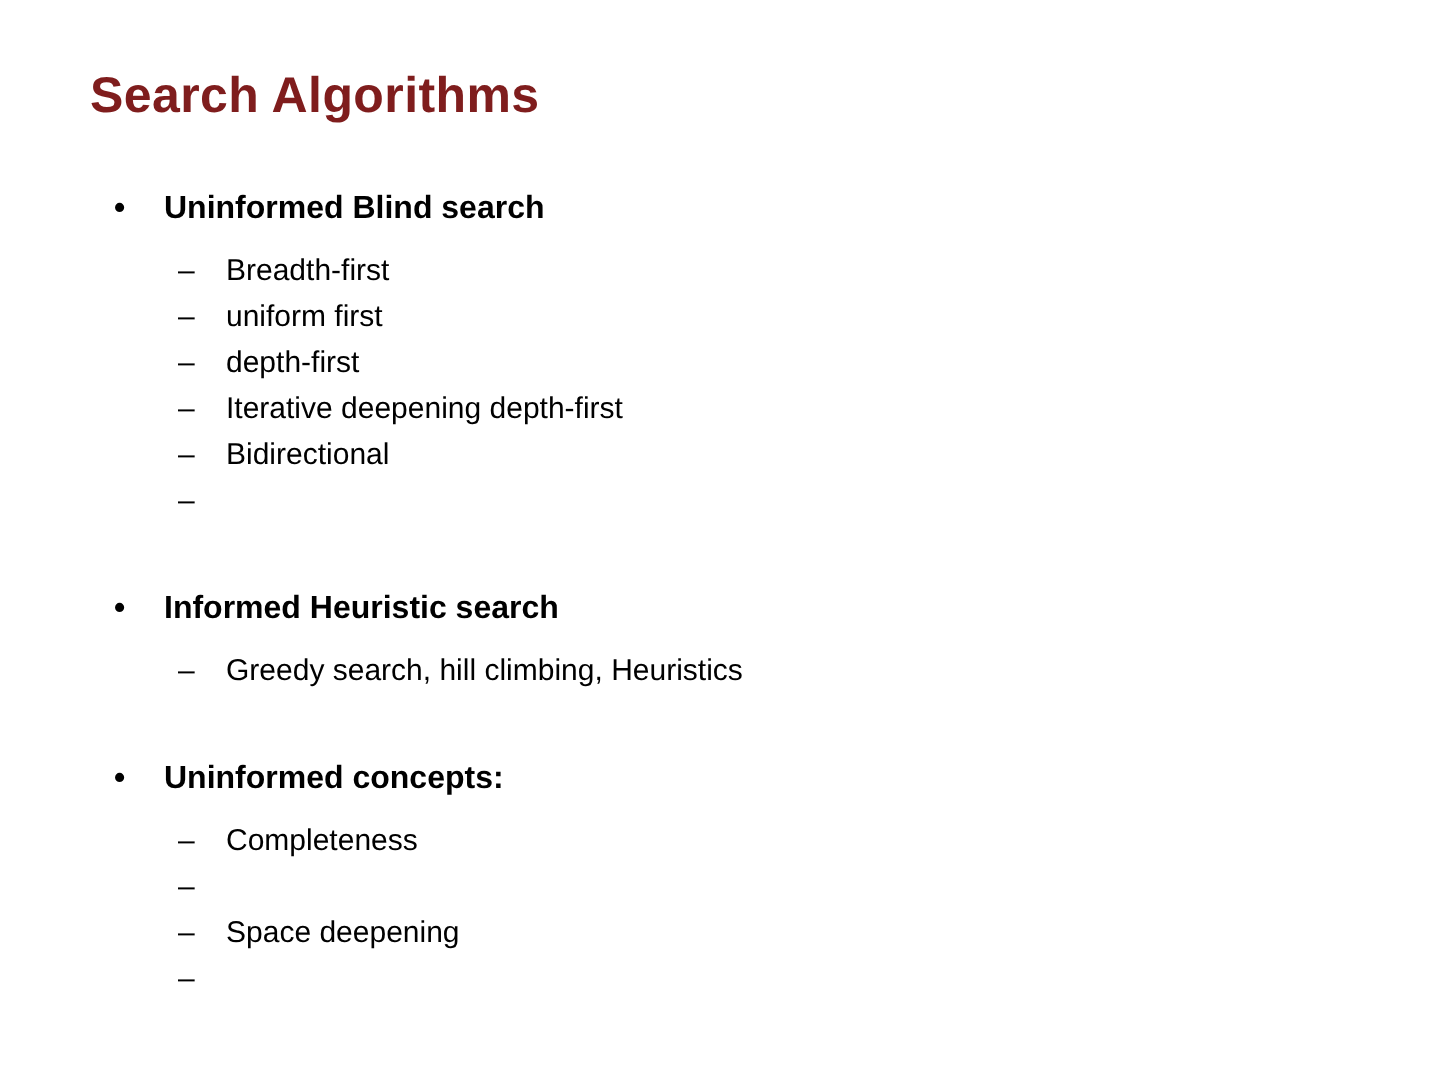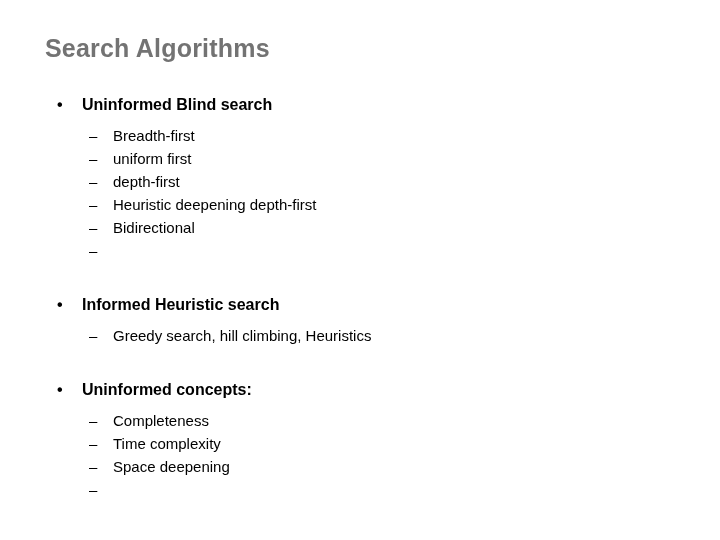--- a/index.html
+++ b/index.html
@@ -20,21 +20,21 @@
     background: #ffffff;
     box-sizing: border-box;
   }
 
   .slide-title {
     position: absolute;
     left: 45px;
     top: 33px;
     font-size: 25px;
     font-weight: bold;
-    color: #737373;
+    color: #7f1d1d;
     letter-spacing: 0.2px;
     line-height: 30px;
     white-space: nowrap;
   }
 
   .body-area {
     position: absolute;
     left: 0;
     top: 92px;
     width: 720px;
@@ -115,21 +115,21 @@
         <li class="lvl2">
           <span class="dash">–</span>
           <span>uniform first</span>
         </li>
         <li class="lvl2">
           <span class="dash">–</span>
           <span>depth-first</span>
         </li>
         <li class="lvl2">
           <span class="dash">–</span>
-          <span>Heuristic deepening depth-first</span>
+          <span>Iterative deepening depth-first</span>
         </li>
         <li class="lvl2">
           <span class="dash">–</span>
           <span>Bidirectional</span>
         </li>
         <li class="lvl2">
           <span class="dash">–</span>
         </li>
       </ul>
     </div>
@@ -152,21 +152,20 @@
         <span class="bullet">•</span>
         <span>Uninformed concepts:</span>
       </div>
       <ul class="sub-list">
         <li class="lvl2">
           <span class="dash">–</span>
           <span>Completeness</span>
         </li>
         <li class="lvl2">
           <span class="dash">–</span>
-          <span>Time complexity</span>
         </li>
         <li class="lvl2">
           <span class="dash">–</span>
           <span>Space deepening</span>
         </li>
         <li class="lvl2">
           <span class="dash">–</span>
         </li>
       </ul>
     </div>

